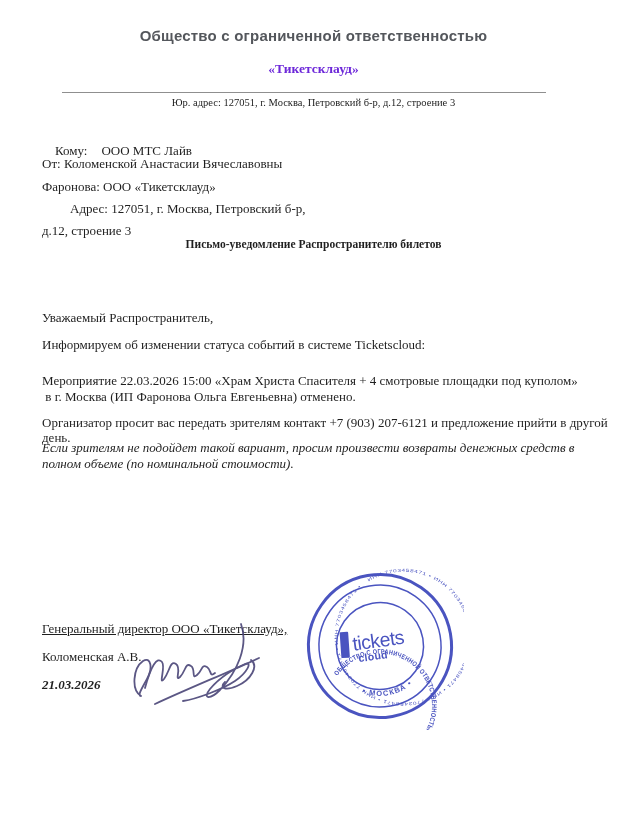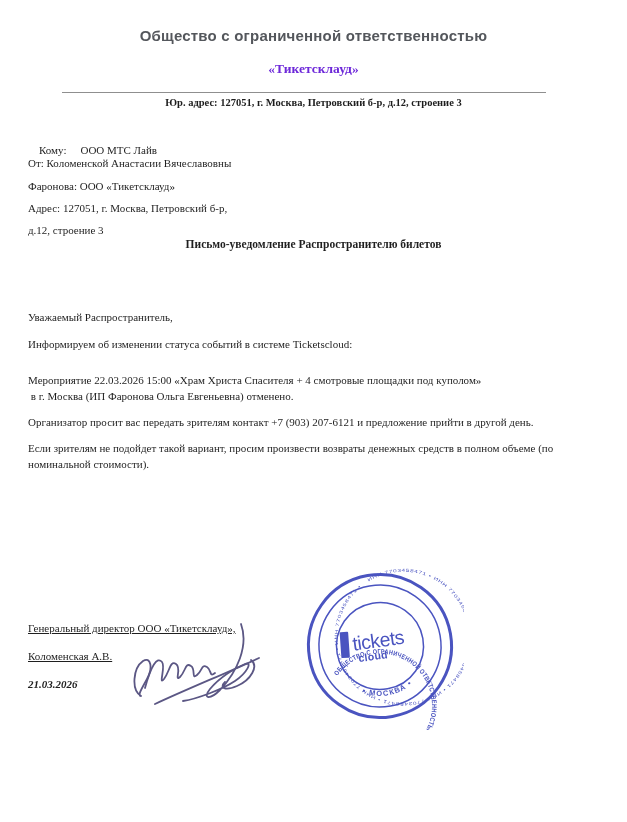--- a/index.html
+++ b/index.html
@@ -13,37 +13,37 @@
   }
   .abs{position:absolute;}
   .centered{left:0;width:100%;text-align:center;}
   .company-type{
     top:27px;
     font-family:"Liberation Sans","DejaVu Sans",sans-serif;
     font-weight:bold;font-size:15px;color:#54575c;letter-spacing:.2px;
   }
   .company-name{top:61px;font-weight:bold;font-size:13.5px;color:#6d28d9;}
   .divider{top:92px;left:62px;width:484px;border-top:1px solid #8f8f8f;height:0;}
-  .legal-address{top:97px;font-weight:bold;font-size:10.5px;color:#1d1d1d;}
-  .bodyline{left:28px;font-size:11px;line-height:15px;white-space:pre-wrap;}
+  .legal-address{top:97px;font-weight:normal;font-size:10.5px;color:#1d1d1d;}
+  .bodyline{left:42px;font-size:13px;line-height:15px;white-space:pre-wrap;}
   .to-line{top:128px;}
   .to-value{margin-left:14px;}
   .from-line{top:156px;}
   .company-line{top:179px;}
-  .address-line1{top:201px;}
+  .address-line1{top:201px;margin-left:28px;}
   .address-line2{top:223px;}
   .subject{top:238px;font-weight:bold;font-size:11.5px;}
   .salutation{top:310px;}
   .intro{top:337px;}
   .event-line1{top:373px;}
   .event-line2{top:389px;}
   .contact{top:415px;}
-  .refund{top:440px;width:546px;line-height:16px;}
+  .refund{top:440px;width:546px;line-height:16px;font-style:italic;}
   .signer-title{top:621px;text-decoration:underline;}
-  .signer-name{top:649px;text-decoration:underline;}
+  .signer-name{top:649px;}
   .sign-date{top:677px;font-weight:bold;font-style:italic;}
   .signature-svg{left:125px;top:616px;}
   .stamp-svg{left:296px;top:562px;opacity:.92;}
   .stamp-svg text{font-family:"Liberation Sans","DejaVu Sans",sans-serif;}
 </style>
 </head>
 <body>
 
 <div class="page">
 

